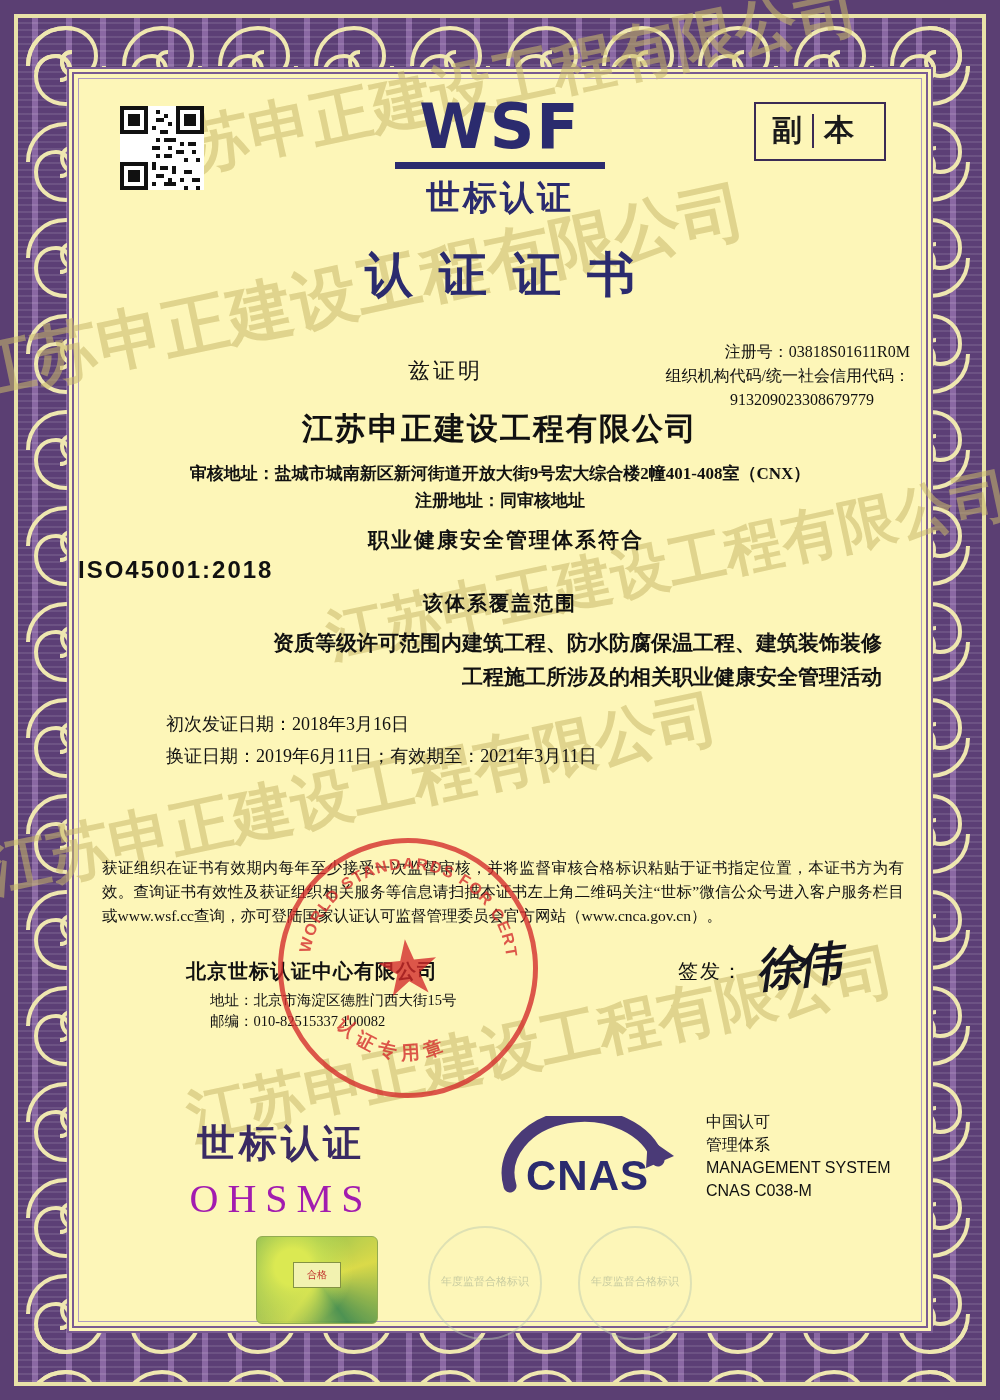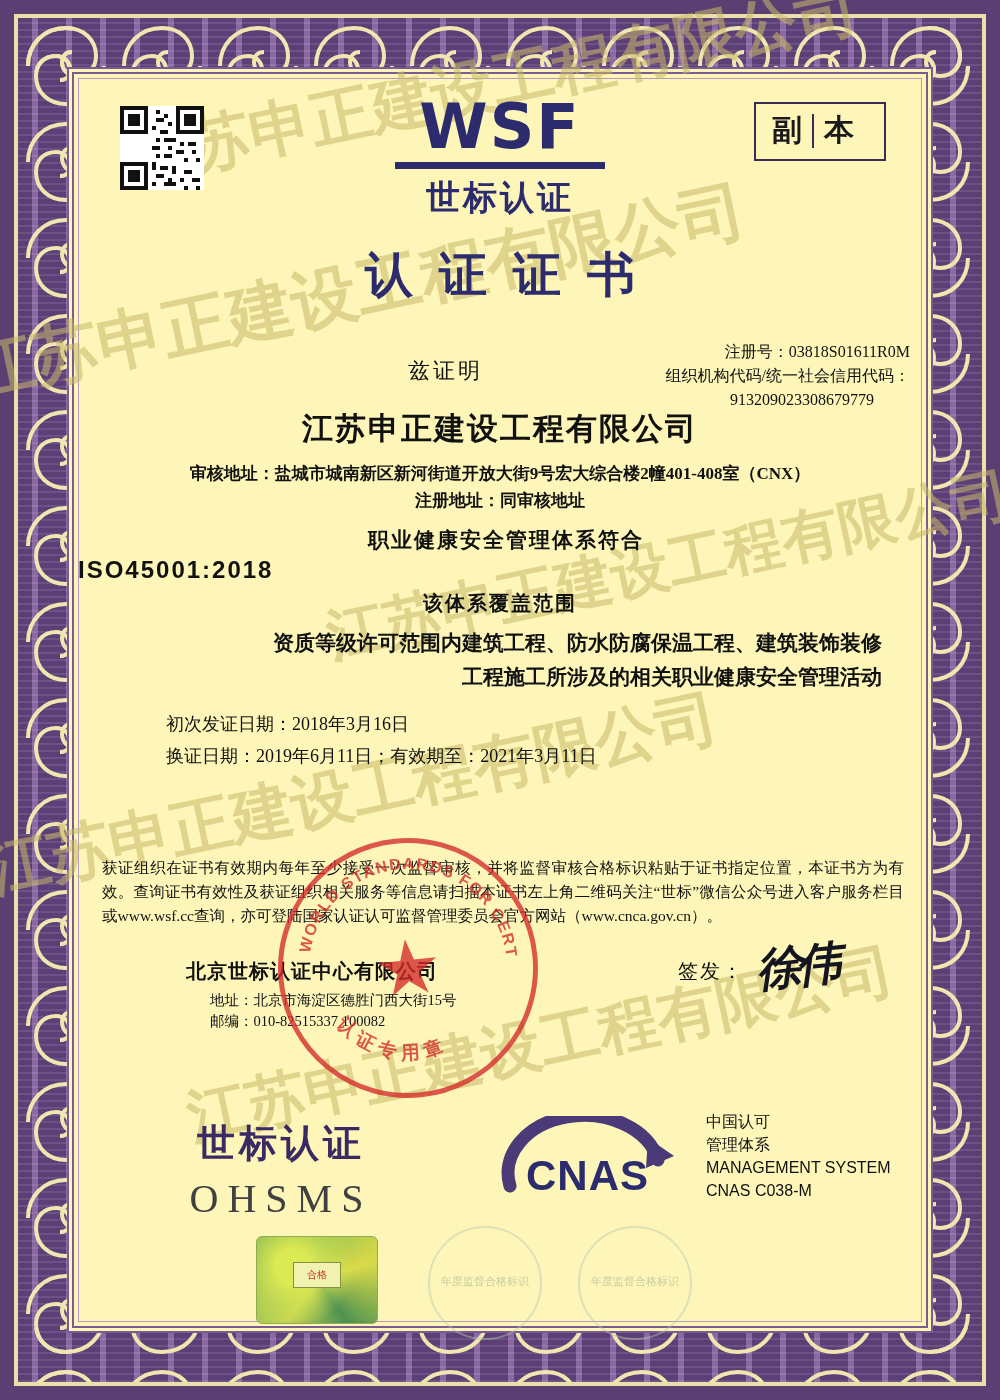--- a/index.html
+++ b/index.html
@@ -196,21 +196,21 @@
   
   .ohsms{
     position:absolute;left:58px;top:1040px;text-align:center;width:290px;
   }
   .ohsms .cn{
     font-family:"Liberation Sans", sans-serif;
     font-weight:bold;font-size:38px;color:#3a2a63;letter-spacing:4px;
   }
   .ohsms .en{
     font-family:"Liberation Serif", serif;
-    font-size:40px;color:#404040;letter-spacing:9px;margin-top:6px;
+    font-size:40px;color:#a21caf;letter-spacing:9px;margin-top:6px;
   }
   .cnas{
     position:absolute;left:420px;top:1038px;width:190px;height:96px;
   }
   .cnas svg{display:block;}
   .cnas-text{
     position:absolute;left:628px;top:1032px;
     font-size:16px;color:#111;line-height:23px;
   }
   .cnas-text .en{font-family:"Liberation Sans", sans-serif;font-size:16px;}

